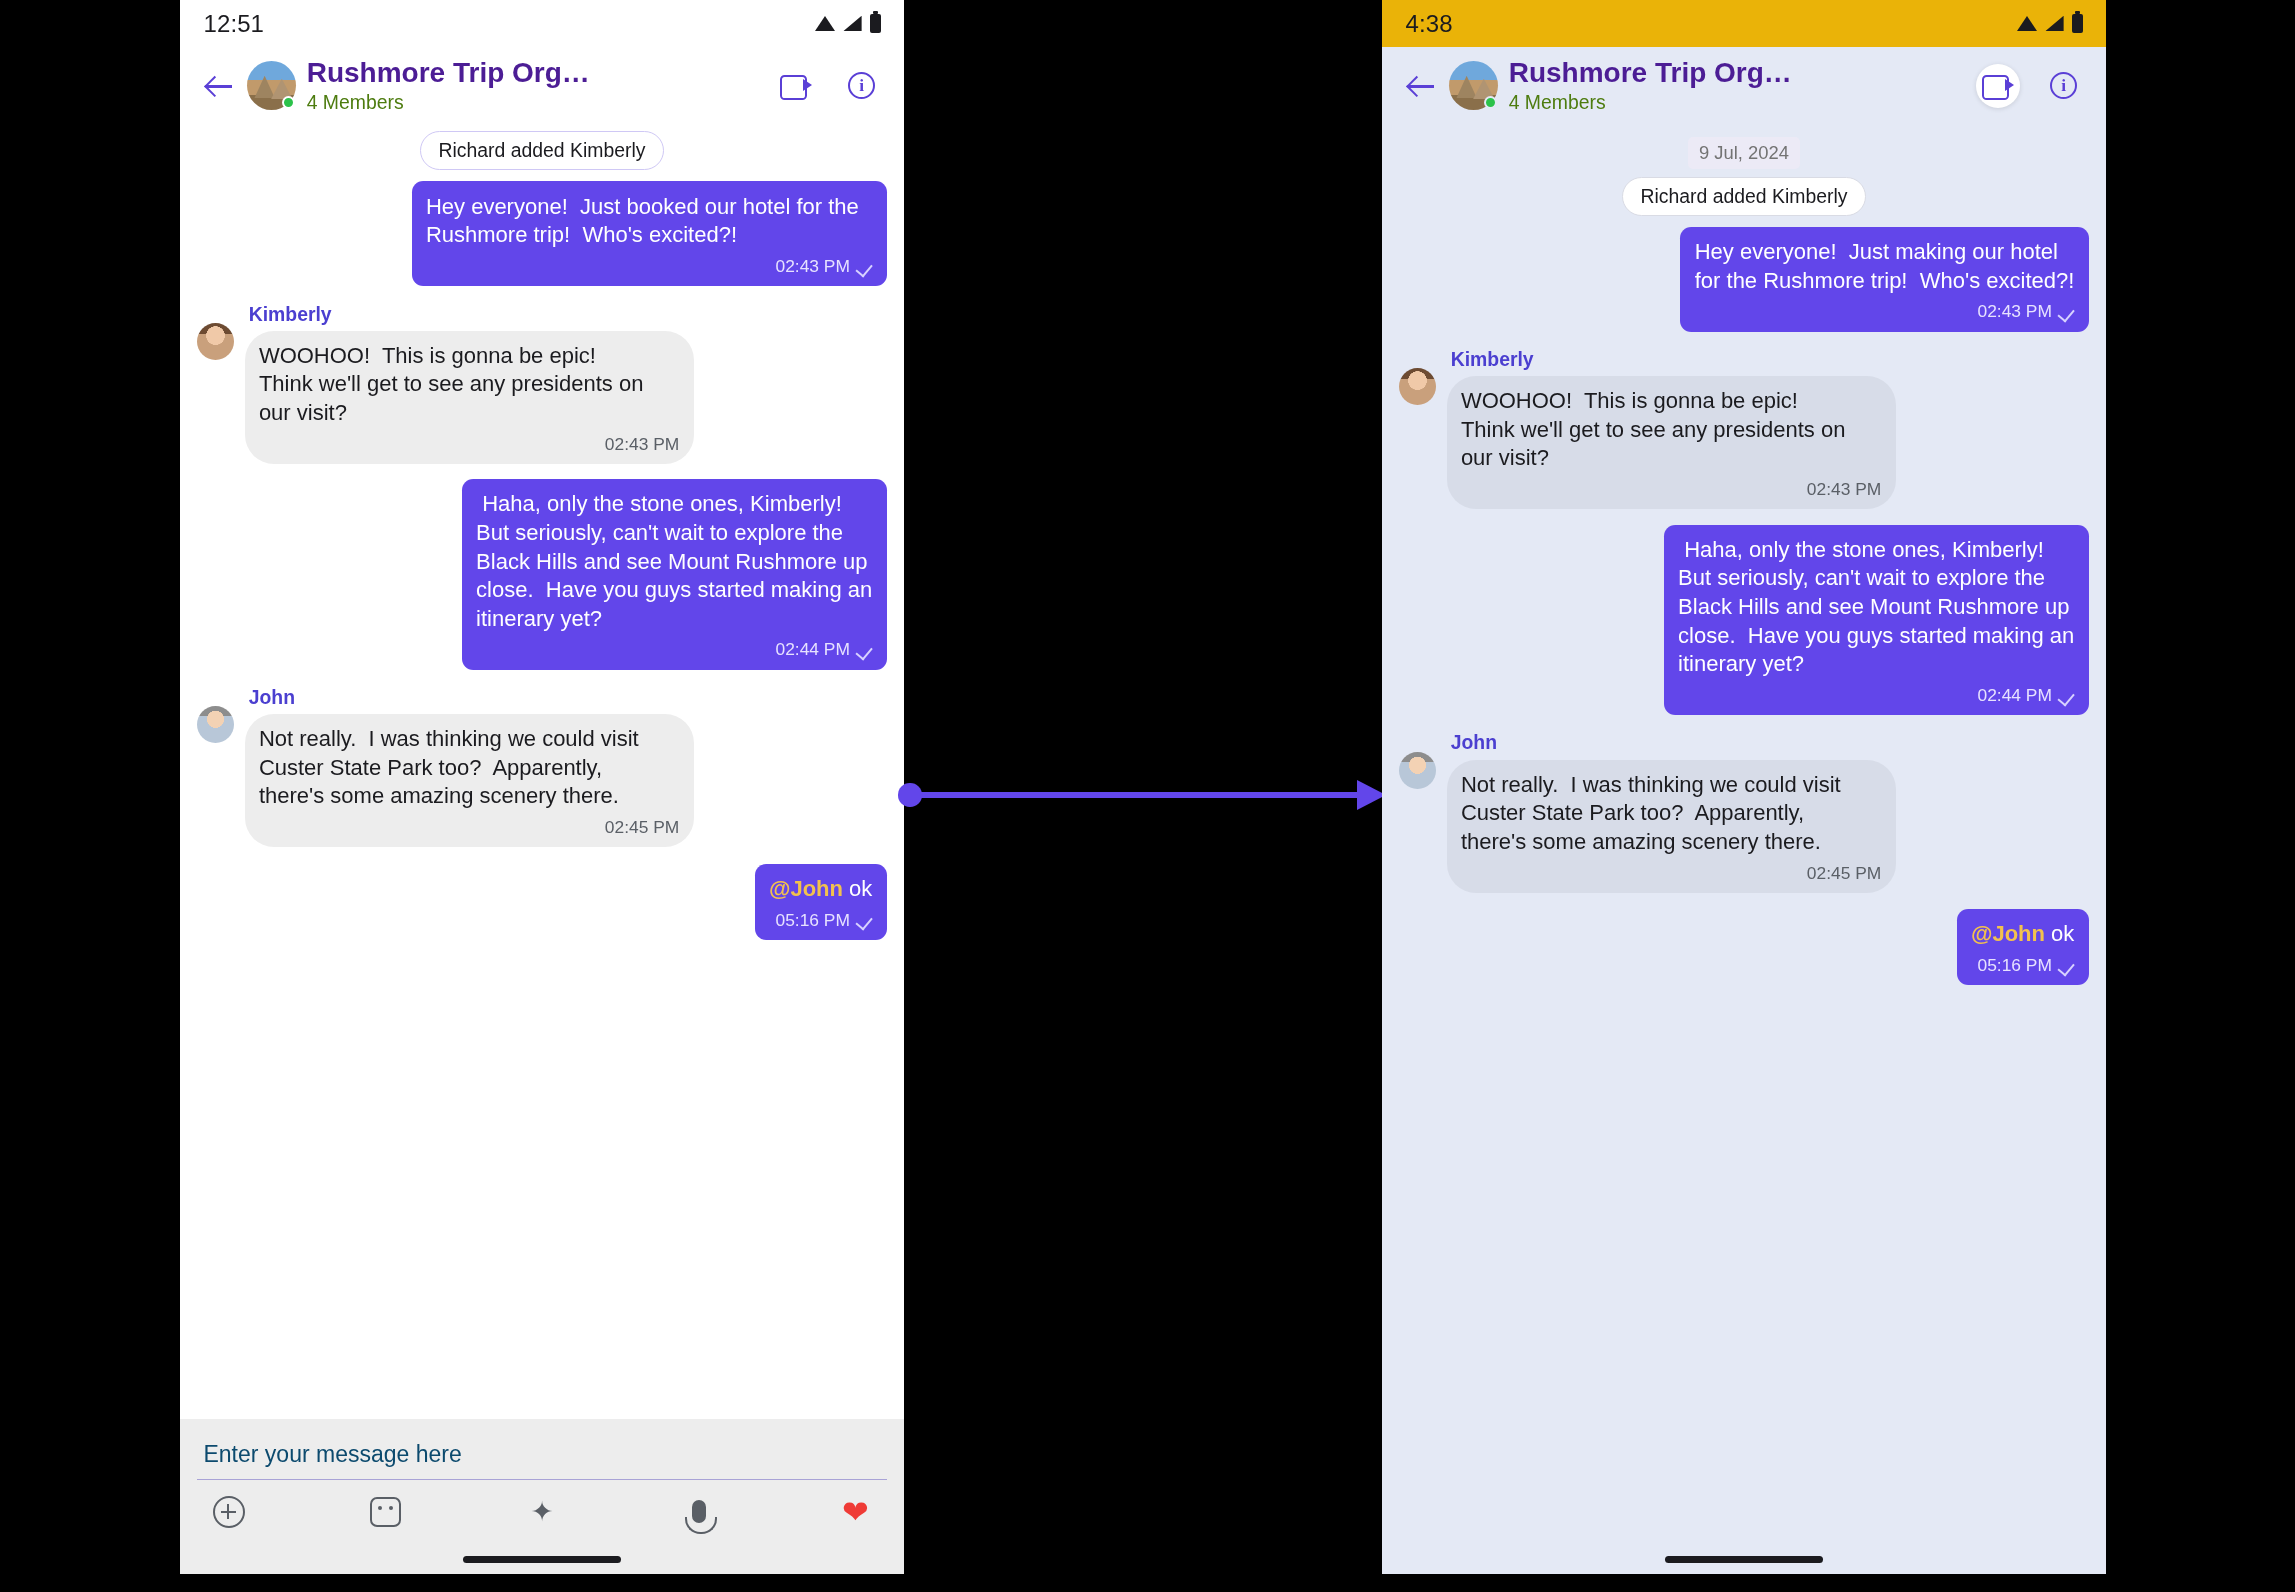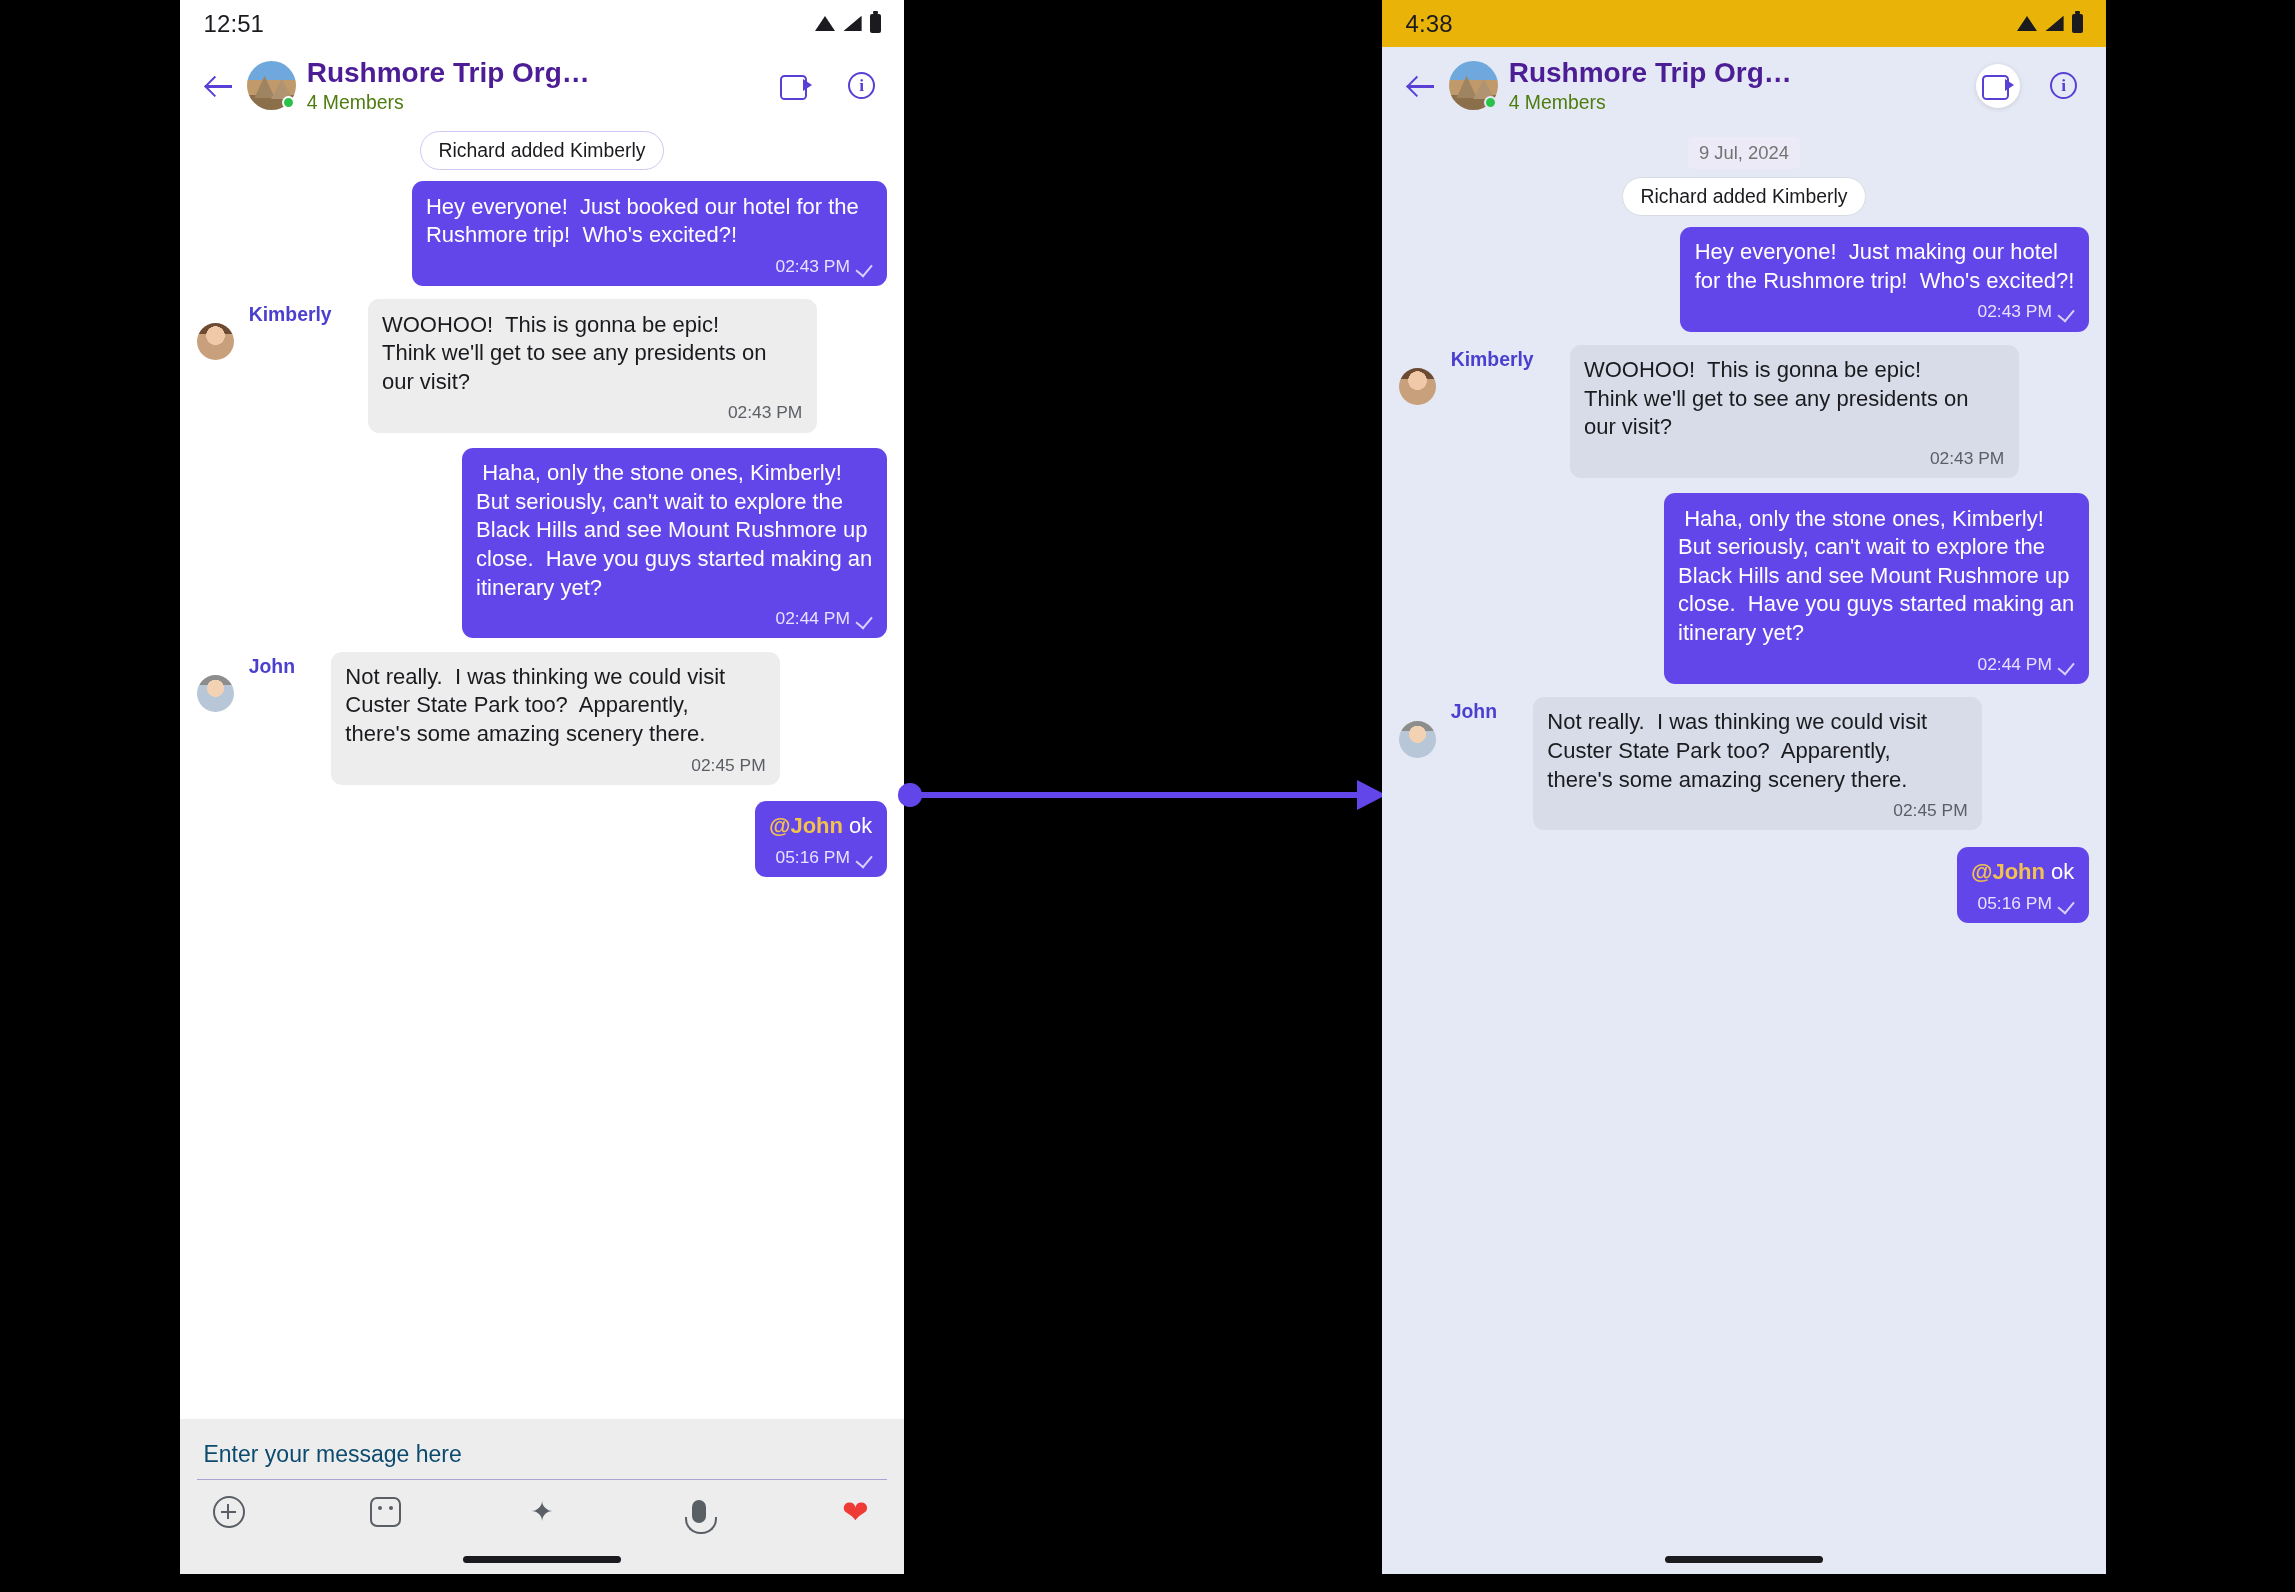--- a/index.html
+++ b/index.html
@@ -122,21 +122,21 @@
   .row.out { justify-content: flex-end; }
   .row.in { justify-content: flex-start; }
   .row.center { justify-content: center; }
 
   .bubble {
     border-radius: 11.2px;
     padding: 11.2px 14.3px 9.2px 14.3px;
     position: relative;
   }
   .bubble.out { background:#6246ea; color:#fff; }
-  .bubble.in  { background:#ededed; color:#1b1b1f; }
+  .bubble.in  { background:#ededed; color:#1b1b1f;border-radius:29px; }
   #phone-right .bubble.in { background:#d7dce8; }
   .btext { font-size: 22px; line-height: 1.30; white-space: pre-wrap; }
   .meta {
     display: flex; align-items: center; justify-content: flex-end;
     gap: 7.1px; margin-top: 6.1px;
   }
   .time { font-size: 17.4px; }
   .bubble.out .time { color: #e7e2ff; }
   .bubble.in  .time { color: #5a5f66; }
   .tick { width: 15.3px; height: 11.2px; position: relative; flex: none; }
@@ -161,21 +161,21 @@
   .sender-avatar {
     width: 37px; height: 37px; border-radius: 50%; flex: none; margin-top: 23.5px;
     background: radial-gradient(circle at 50% 34%, #f0c9a8 0 30%, transparent 31%),
                 linear-gradient(#6d4b32 0 30%, #c9a07c 30% 100%);
     overflow: hidden; position: relative;
   }
   .sender-avatar.john {
     background: radial-gradient(circle at 50% 36%, #f3d2b4 0 28%, transparent 29%),
                 linear-gradient(#8d8d8d 0 28%, #b8c7d8 28% 100%);
   }
-  .sender-col { display: flex; flex-direction: row; flex: 1 1 auto; min-width: 0; gap: 36px; }
+  .sender-col { display: flex; flex-direction: column; flex: 1 1 auto; min-width: 0; }
   .sender-name { font-size: 19.4px; font-weight: bold; color:#4b3fd0; margin: 3.1px 0 5.1px 4.1px; }
 
   
   .composer { flex: none; background: #ededed; padding: 13.3px 17.4px 5.1px 17.4px; }
   .composer-input {
     font-size: 23px; color:#0c4a6e; padding: 9.2px 6.1px 11.2px 6.1px;
     border-bottom: 1.5px solid #a9a3d6;
   }
   .composer-actions {
     display:flex; align-items:center; justify-content: space-between;

